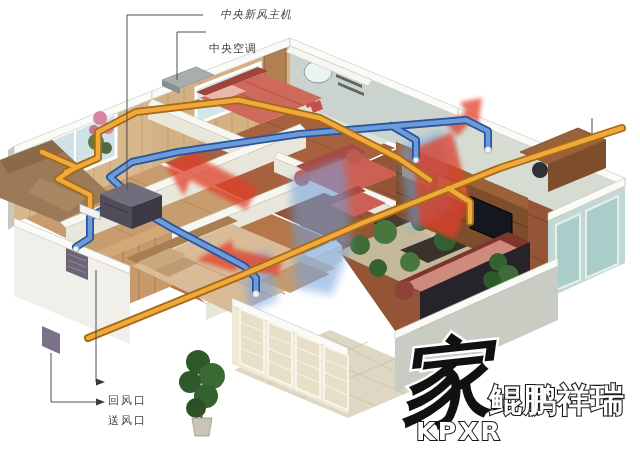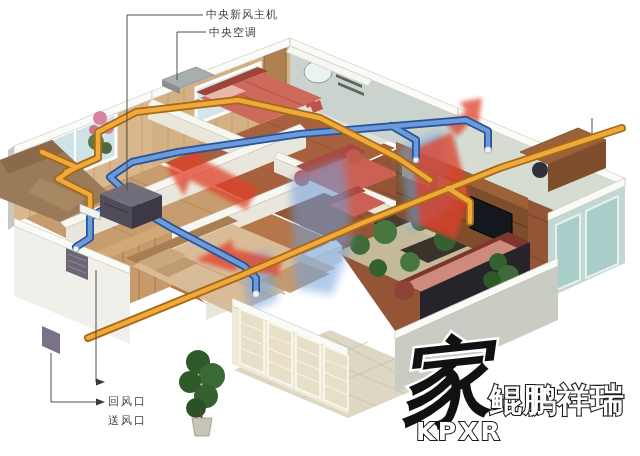--- a/index.html
+++ b/index.html
@@ -357,18 +357,18 @@
     <polygon points="96,398.5 105,402 96,405.5"></polygon>
   </g>
 
   <g>
     <text x="447" y="414" font-size="92" font-family="DejaVu Serif, Liberation Serif, serif" font-style="italic" font-weight="bold" text-anchor="middle" fill="#111111" stroke="#FFFFFF" stroke-width="5" paint-order="stroke" transform="rotate(-6 447 412)">家</text>
     <text x="489" y="411" font-size="33" font-family="DejaVu Sans, Liberation Sans, sans-serif" font-weight="bold" letter-spacing="1" fill="#FFFFFF" stroke="#1A1A1A" stroke-width="2.2" paint-order="stroke">鲲鹏祥瑞</text>
     <text x="416" y="440" font-size="25" font-family="DejaVu Sans, Liberation Sans, sans-serif" font-weight="bold" letter-spacing="2.5" fill="#FFFFFF" stroke="#1A1A1A" stroke-width="2" paint-order="stroke">KPXR</text>
   </g>
 </svg>
 
-<div class="callout" style="left:206px;top:8px;">中央新风主机</div>
-<div class="callout" style="left:209px;top:26px;">中央空调</div>
+<div class="callout" style="left:220px;top:8px;font-style:italic;">中央新风主机</div>
+<div class="callout" style="left:209px;top:42px;">中央空调</div>
 <div class="callout small" style="left:108px;top:375px;margin-top:39px;">送风口</div>
-<div class="callout small" style="left:108px;top:395px;">回风口</div>
+<div class="callout small" style="left:108px;top:395px;font-family:Liberation Mono, monospace;">回风口</div>
 
 </div>
 
 </body></html>

